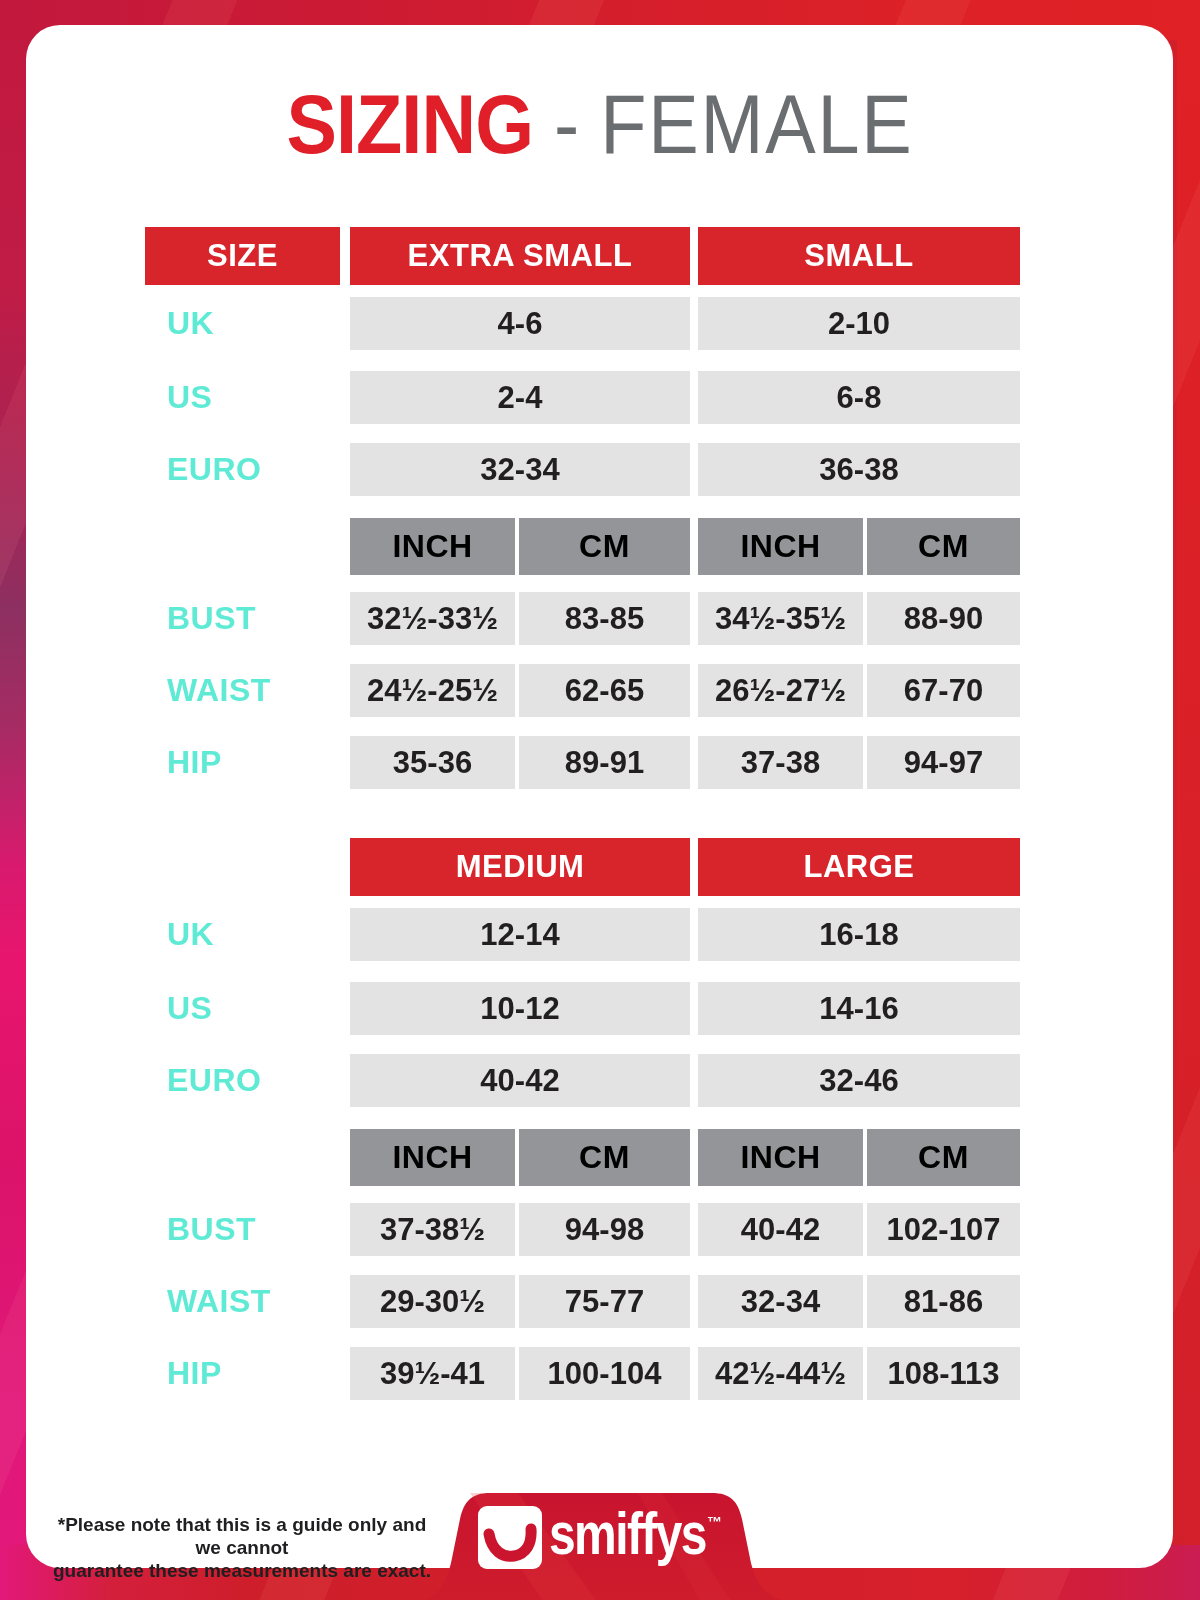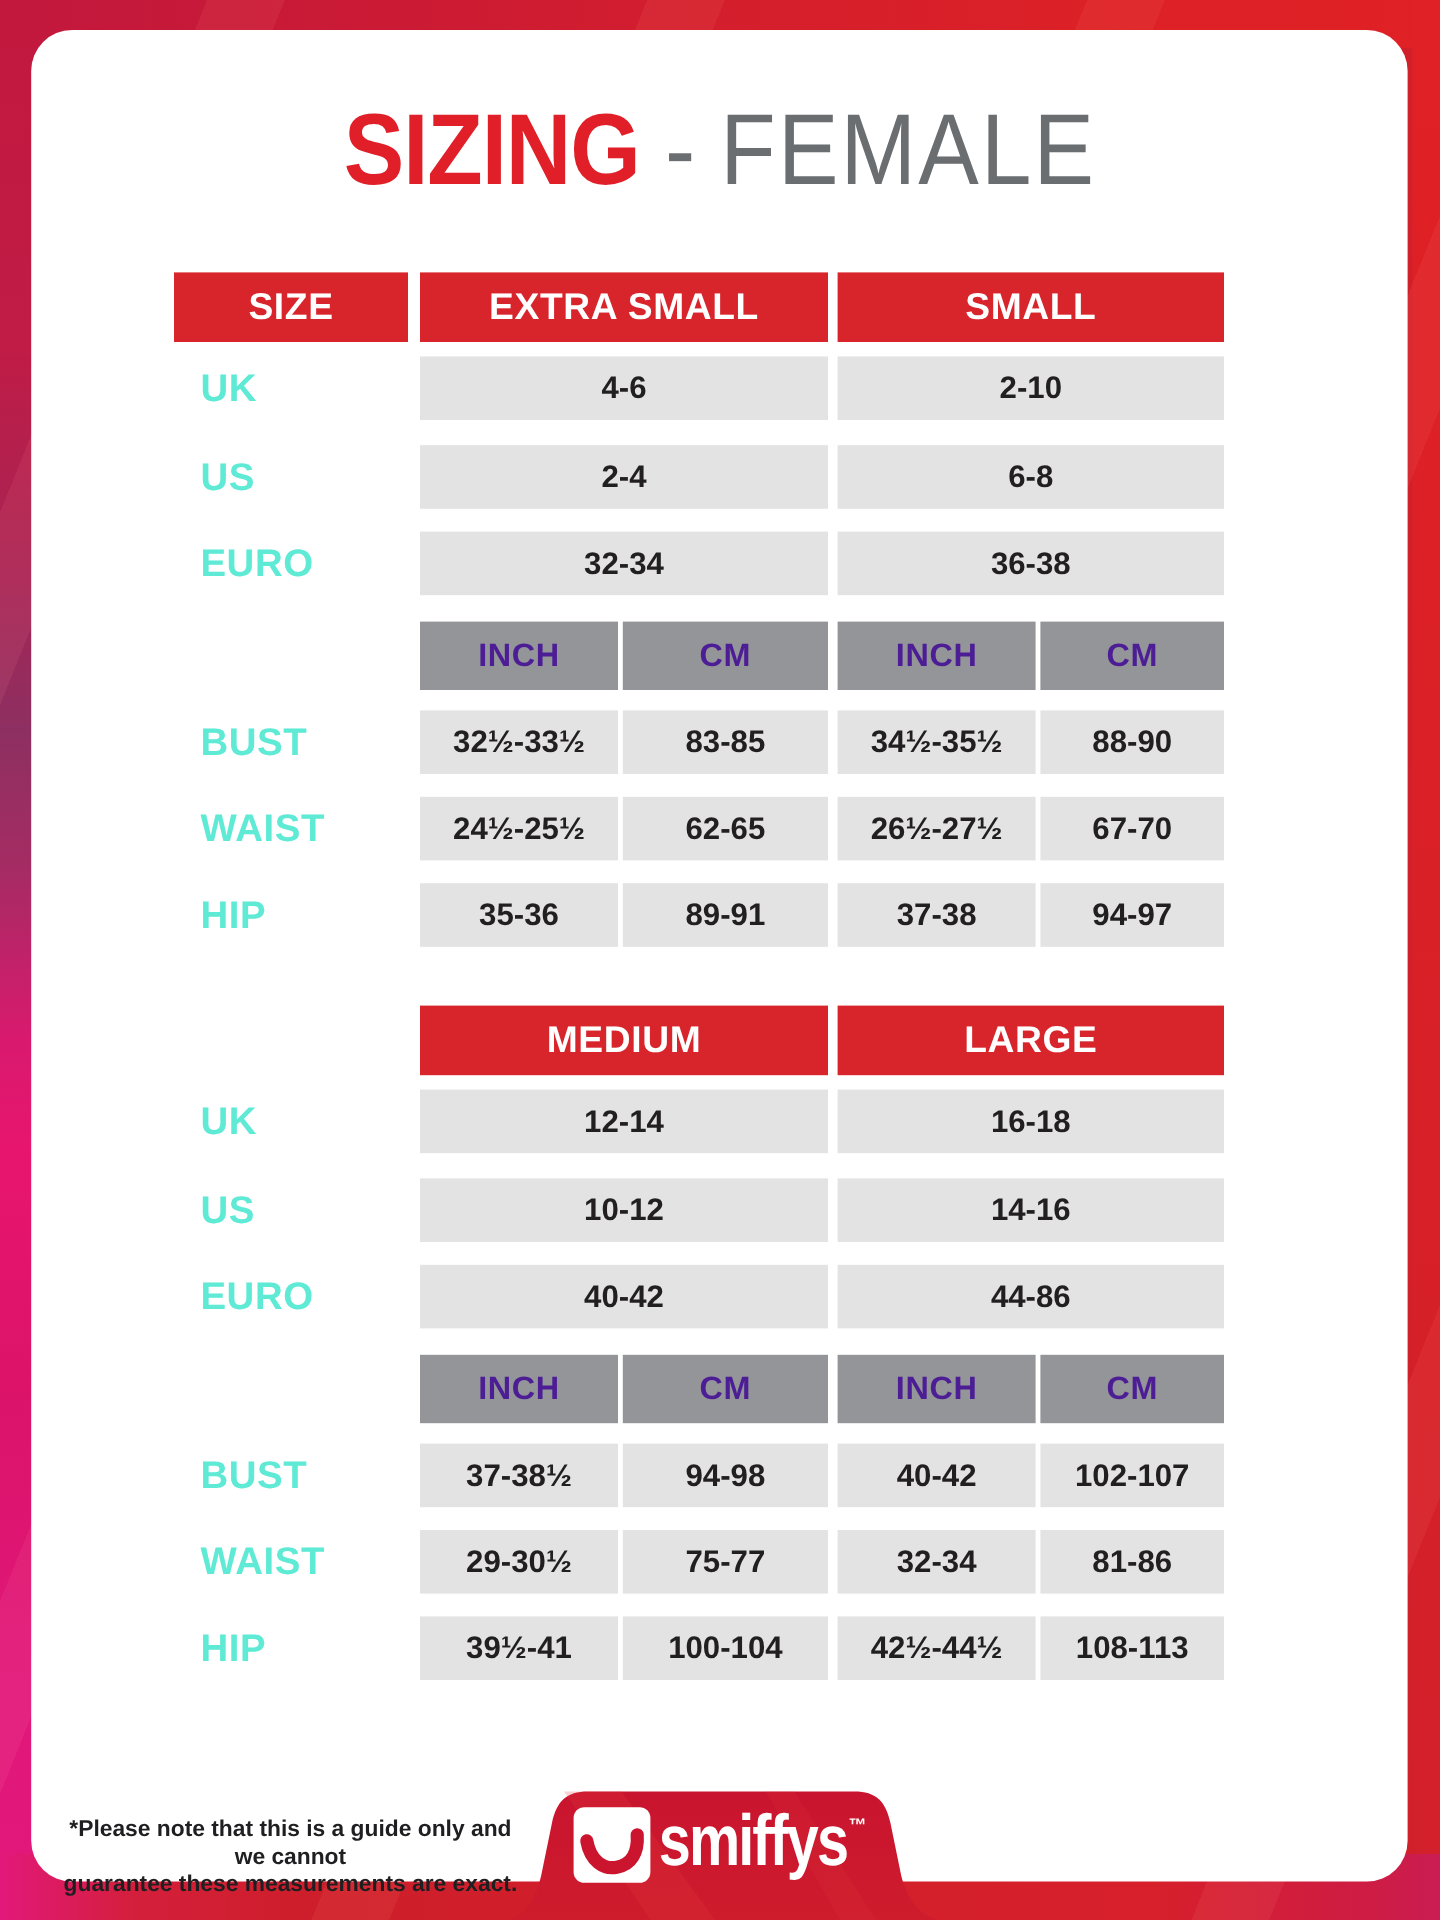--- a/index.html
+++ b/index.html
@@ -36,28 +36,28 @@
   .hdr{height:58px;top:0;background:#D8252C;color:#fff;font-weight:700;font-size:31px;letter-spacing:.5px;}
   .h-corner{left:0;width:195px;}
   .h-g1{left:205px;width:340px;}
   .h-g2{left:553px;width:322px;}
   .row{position:absolute;left:0;width:875px;height:53px;}
   .r1{top:70px;}.r2{top:144px;}.r3{top:216px;}
   .ru{top:291px;height:57px;}
   .r4{top:365px;}.r5{top:437px;}.r6{top:509px;}
   .rlabel{position:absolute;left:22px;top:0;height:100%;display:flex;align-items:center;
     color:#5eead4;font-weight:700;font-size:32px;letter-spacing:.5px;}
-  .cell{top:0;height:53px;background:#E3E3E4;color:#221F20;font-weight:700;font-size:26px;}
+  .cell{top:0;height:53px;background:#E3E3E4;color:#221F20;font-weight:700;font-size:31px;}
   .cw1{left:205px;width:340px;}
   .cw2{left:553px;width:322px;}
   .cn1{left:205px;width:165px;}
   .cn2{left:374px;width:171px;}
   .cn3{left:553px;width:165px;}
   .cn4{left:722px;width:153px;}
-  .uhdr{top:0;height:57px;background:#939598;color:#4c1d95;font-weight:700;font-size:27px;letter-spacing:.5px;}
+  .uhdr{top:0;height:57px;background:#939598;color:#000000;font-weight:700;font-size:32px;letter-spacing:.5px;}
   
   .disclaimer{position:absolute;left:52px;top:1501px;width:380px;z-index:2;
     text-align:center;color:#1F1F21;font-weight:700;font-size:19px;line-height:23px;margin-top:12px;}
   .brand-tab{position:absolute;left:400px;top:1486px;width:420px;height:114px;z-index:3;}
   .smile-box{position:absolute;left:477px;top:1505px;width:66px;height:65px;z-index:4;}
   .brand-word{position:absolute;left:549px;top:1498px;z-index:4;color:#fff;font-weight:700;
     font-size:60px;line-height:72px;letter-spacing:-2px;transform:scaleX(.8);transform-origin:left center;white-space:nowrap;}
   .brand-tm{position:absolute;left:707px;top:1513px;z-index:4;color:#fff;font-weight:700;font-size:15px;}
 </style>
 </head>
@@ -140,21 +140,21 @@
       <div class="cell cw2">16-18</div>
     </div>
     <div class="row r2">
       <div class="rlabel">US</div>
       <div class="cell cw1">10-12</div>
       <div class="cell cw2">14-16</div>
     </div>
     <div class="row r3">
       <div class="rlabel">EURO</div>
       <div class="cell cw1">40-42</div>
-      <div class="cell cw2">44-86</div>
+      <div class="cell cw2">32-46</div>
     </div>
 
     <div class="row ru">
       <div class="uhdr cn1">INCH</div>
       <div class="uhdr cn2">CM</div>
       <div class="uhdr cn3">INCH</div>
       <div class="uhdr cn4">CM</div>
     </div>
 
     <div class="row r4">

